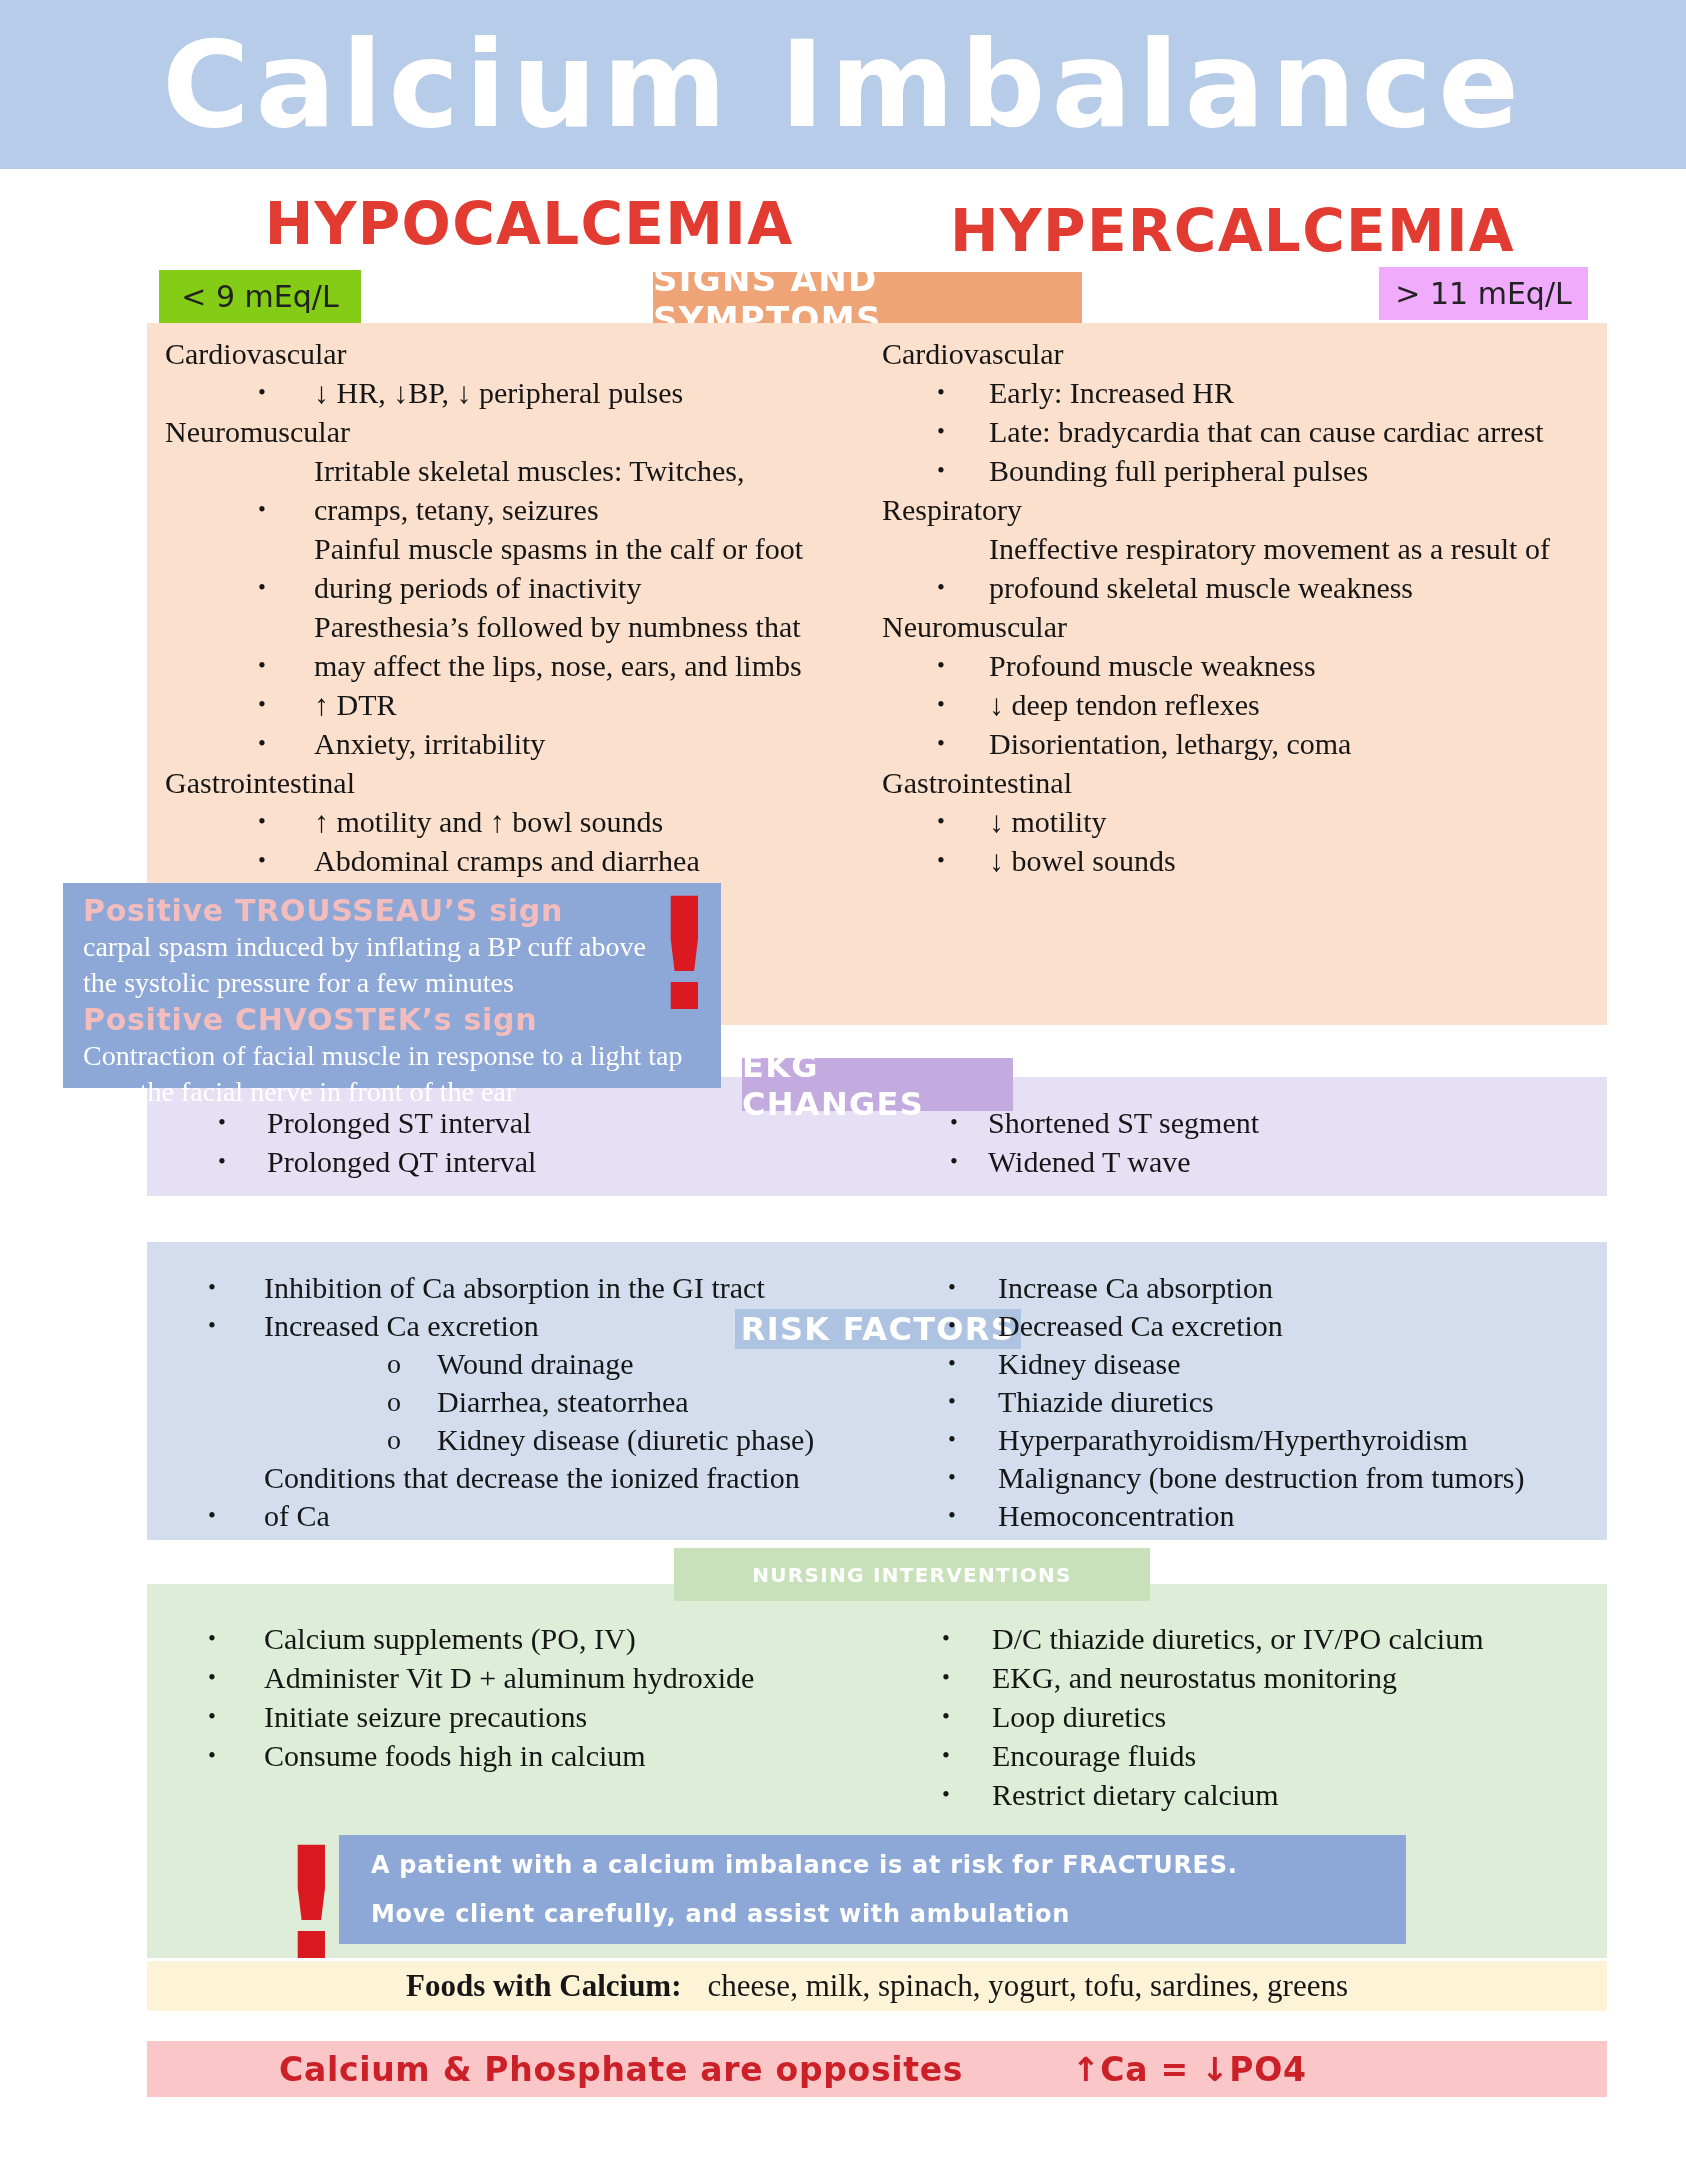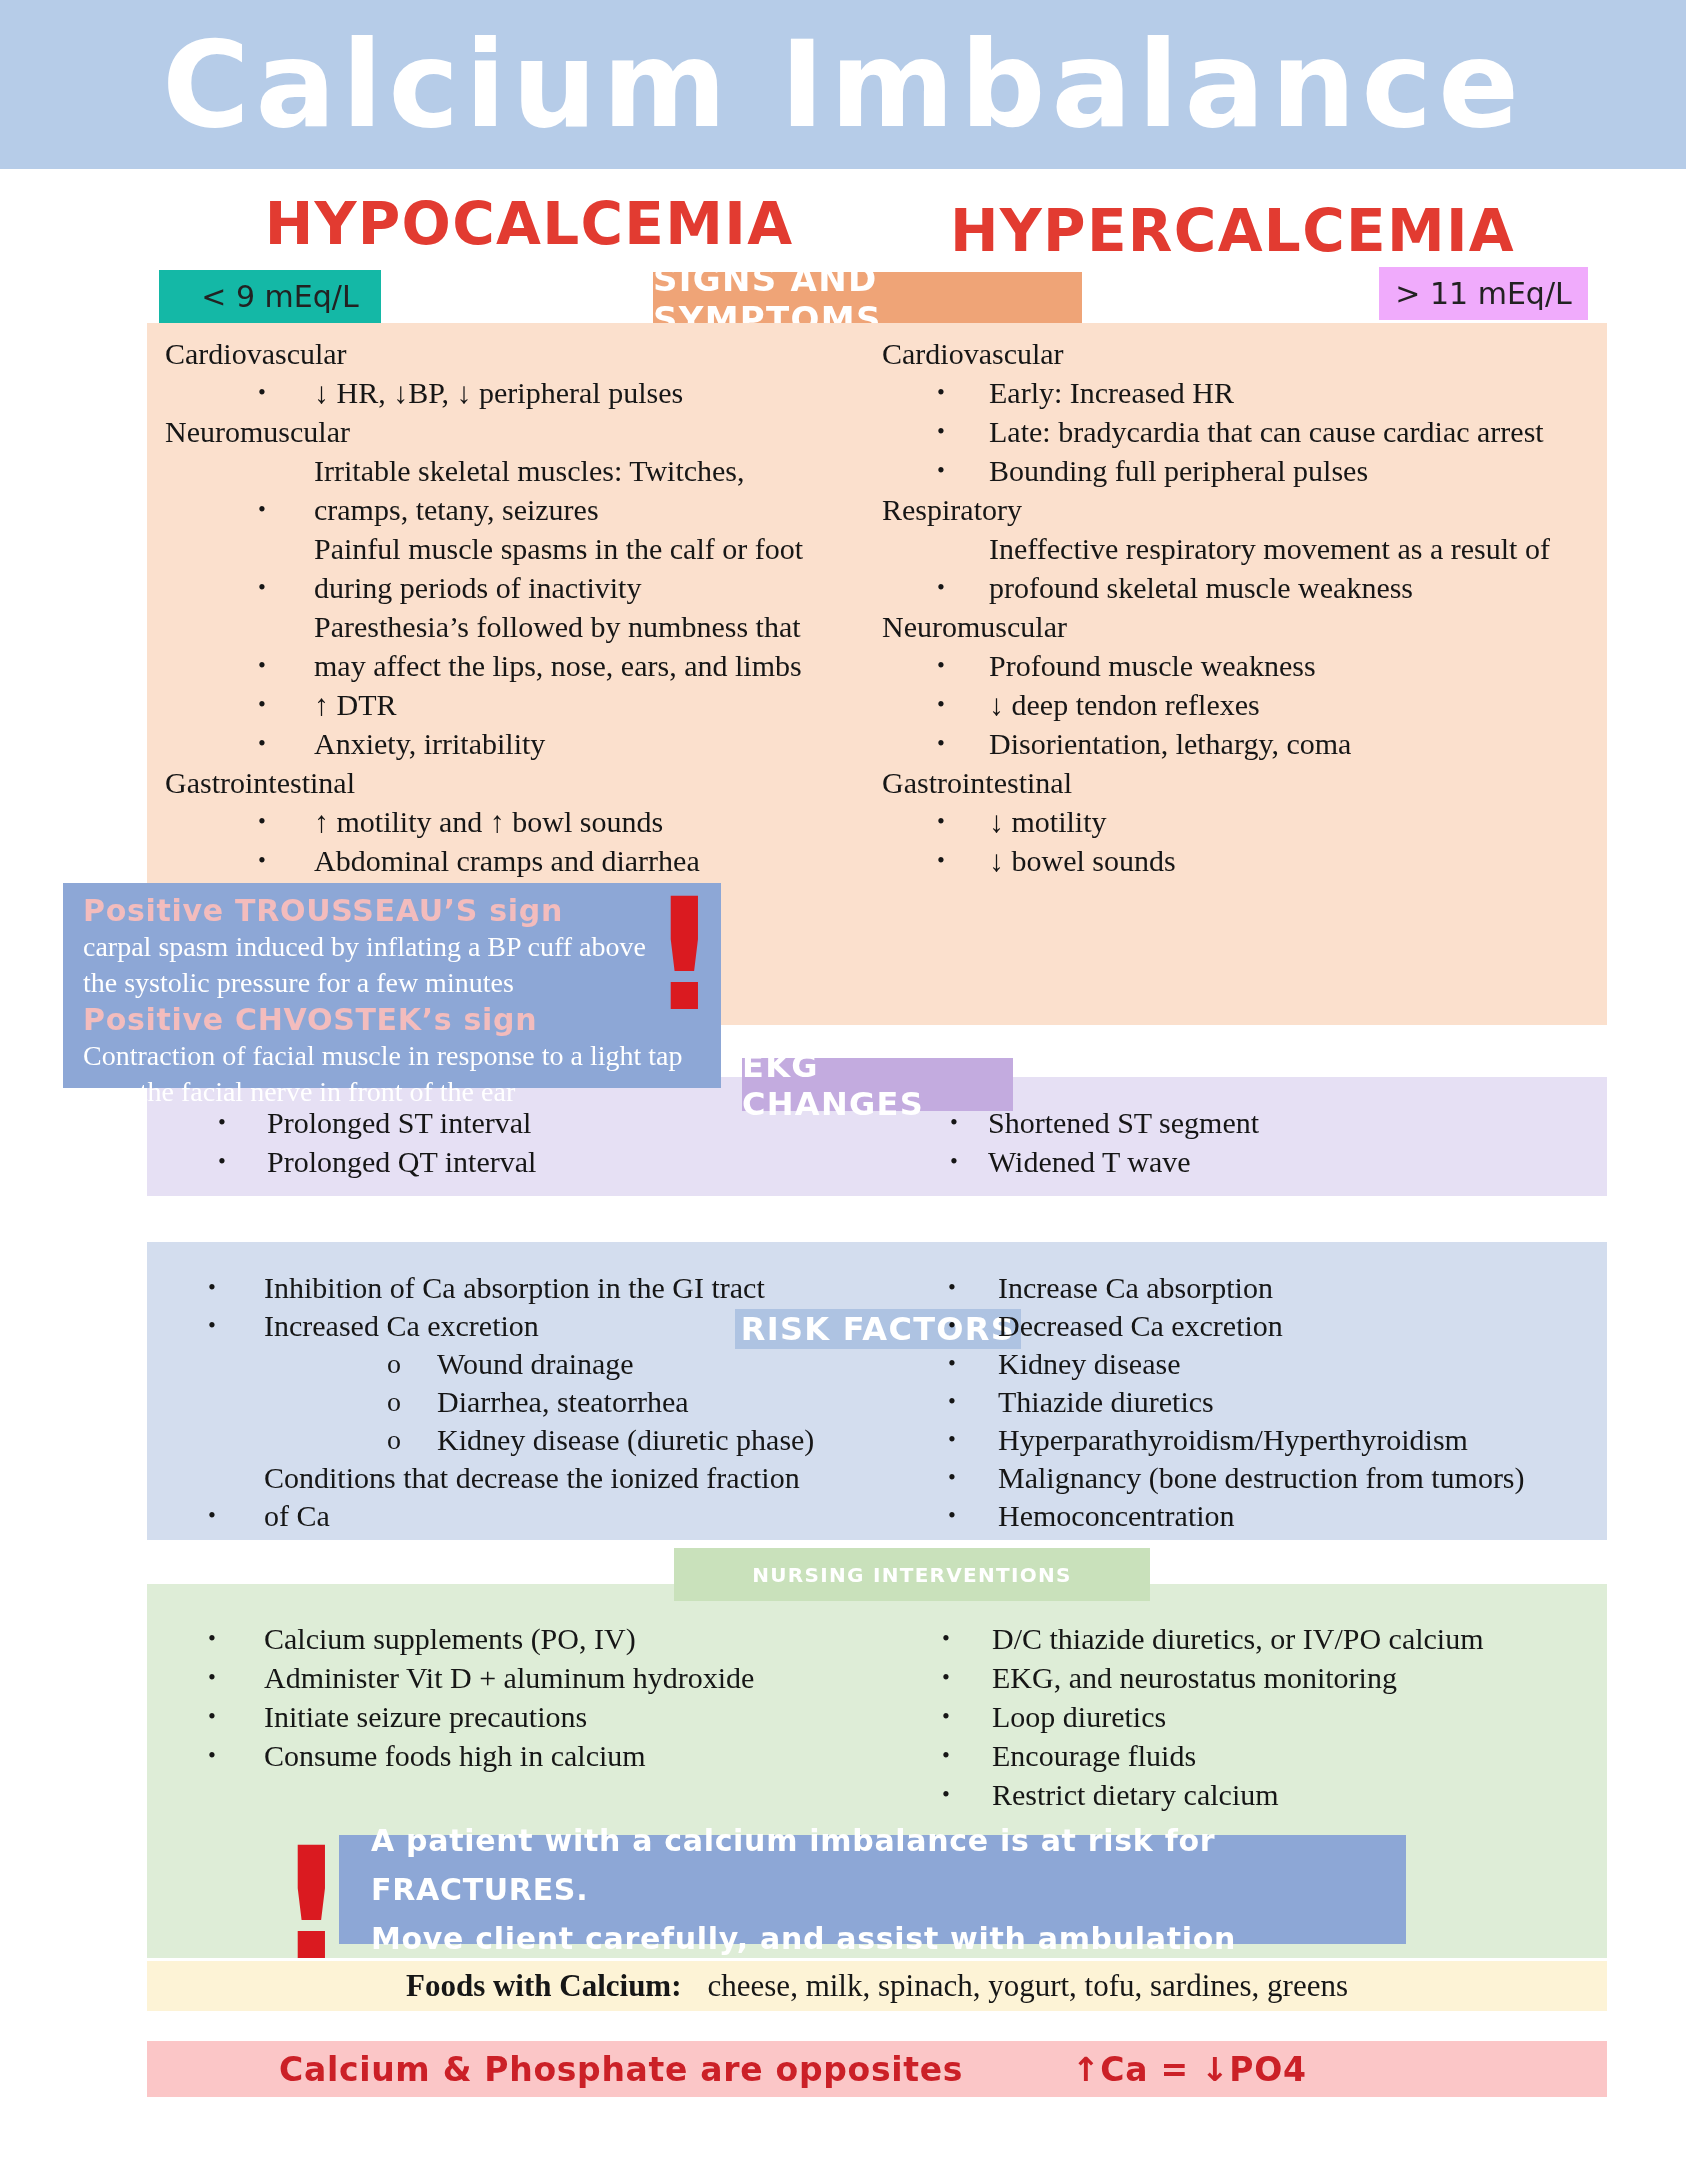--- a/index.html
+++ b/index.html
@@ -72,42 +72,42 @@
   #callout .cb{font-size:28px;line-height:36px;color:#ffffff;}
   #callout .cb.p1{max-width:569px;}
   #callout .cb.p2{max-width:618px;}
   .bang{font-family:"DejaVu Sans","Liberation Sans",sans-serif;font-weight:bold;font-size:155px;line-height:1;}
   #callout-bang{left:649px;top:878px;}
   #fracture-bang{left:276px;top:1827px;}
 
   
   #fracture-box{left:339px;top:1835px;width:1067px;height:109px;display:flex;flex-direction:column;justify-content:center;
                 padding-left:32px;box-sizing:border-box;}
-  #fracture-box .fl{font-size:30px;line-height:49px;color:#ffffff;letter-spacing:0.7px;}
+  #fracture-box .fl{font-size:24px;line-height:49px;color:#ffffff;letter-spacing:0.7px;}
 
   
   #footer-band .fb{position:absolute;top:0;height:56px;display:flex;align-items:center;font-size:33px;letter-spacing:0.7px;}
   #footer-left{left:132px;}
   #footer-right{left:925px;}
 
   #foods-band b{margin-right:26px;}
 </style>
 </head>
 <body>
 
 <div id="page">
 
   <div id="banner" class="abs" style="background-color: rgb(182, 204, 232);">
     <div class="t comic" style="color: rgb(255, 255, 255);">Calcium Imbalance</div>
   </div>
 
   <div id="hypo" class="abs colhead comic" style="color: rgb(226, 59, 49);">HYPOCALCEMIA</div>
   <div id="hyper" class="abs colhead comic" style="color: rgb(226, 59, 49);">HYPERCALCEMIA</div>
 
-  <div id="range-l" class="abs rangebox" style="background-color: #14b8a6; padding-left: 20px;">&lt; 9 mEq/L</div>
+  <div id="range-l" class="abs rangebox" style="background-color: #84cc16;">&lt; 9 mEq/L</div>
   <div id="signs-label" class="abs seclabel comic" style="background-color: rgb(239, 164, 119);">SIGNS AND SYMPTOMS</div>
   <div id="range-r" class="abs rangebox" style="background-color: #f0abfc;">&gt; 11 mEq/L</div>
 
   <div id="signs-panel" class="abs" style="background-color: rgb(251, 224, 205);"></div>
   <div id="sands-left" class="list">
       <div class="row h">
         <span class="txt">Cardiovascular</span>
       </div>
       <div class="row b">
         <span class="dot">•</span>

